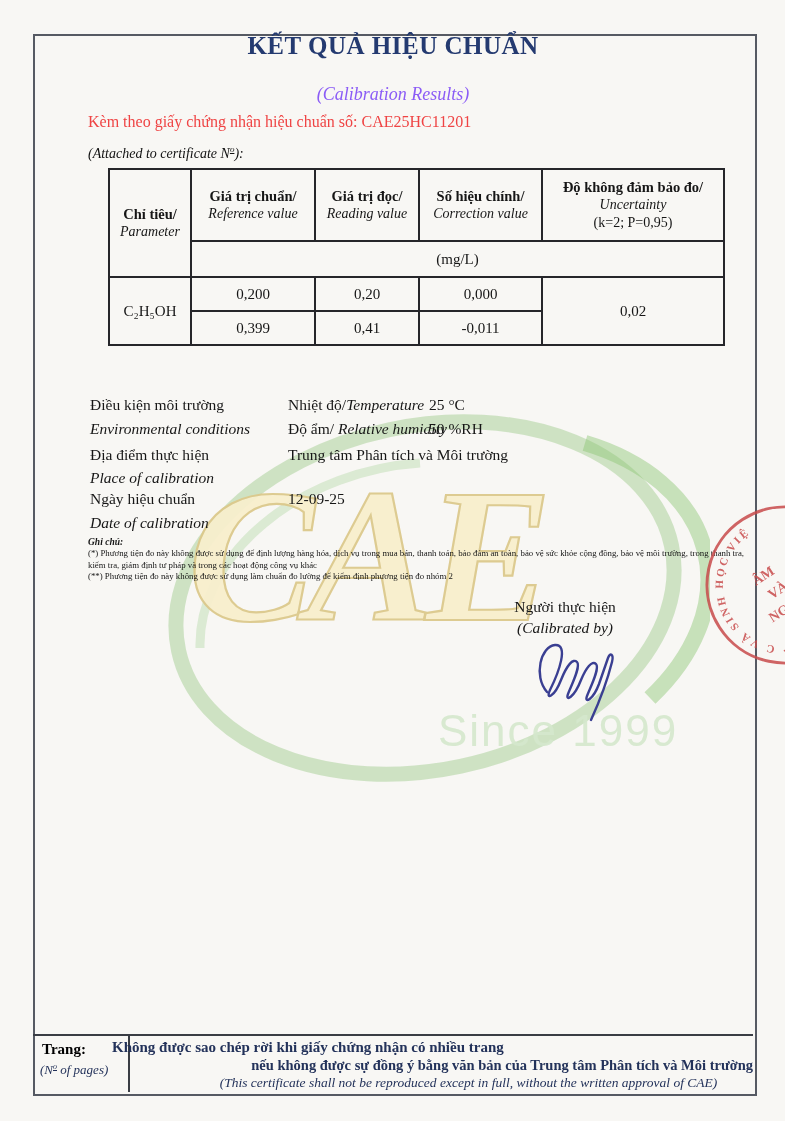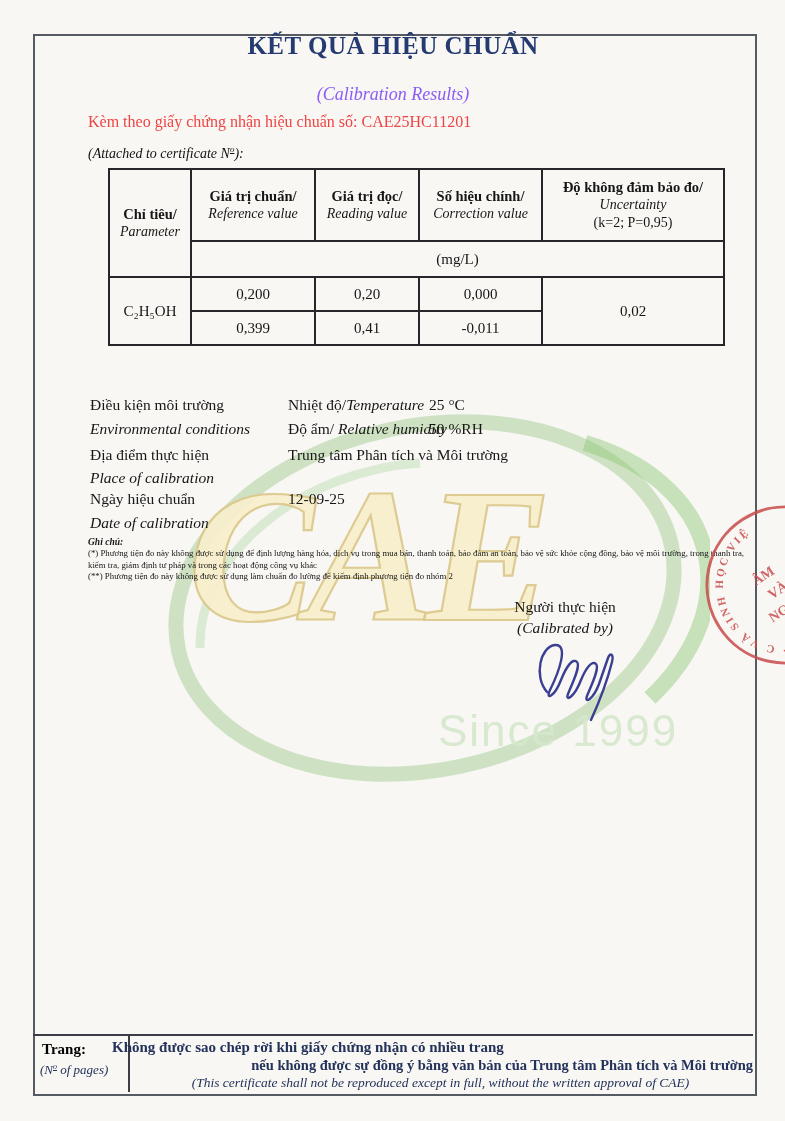--- a/index.html
+++ b/index.html
@@ -53,21 +53,21 @@
 
   
   .stamp{left:688px;top:488px;z-index:5;opacity:.85;}
 
   
   .f-page-label{left:42px;top:1041px;font-size:15px;font-weight:bold;color:#000000;z-index:4;}
   .f-page-label-en{left:40px;top:1062px;font-size:13px;font-style:italic;color:#23325a;z-index:4;}
   .f-page-label-en sup{font-size:8px;}
   .f-line1{left:112px;top:1039px;width:625px;text-align:left;font-size:15px;font-weight:bold;color:#23325a;z-index:4;}
   .f-line2{left:128px;top:1057px;width:625px;text-align:right;font-size:14.5px;font-weight:bold;color:#23325a;z-index:4;}
-  .f-line3{left:128px;top:1075px;width:625px;text-align:center;font-size:13.5px;font-style:italic;color:#23325a;z-index:4;}
+  .f-line3{left:128px;top:1075px;width:625px;text-align:center;font-size:13.5px;font-style:italic;color:#23325a;z-index:4;padding-left:28px;}
 </style>
 </head>
 <body>
 
 <div id="screen">
 
   <svg class="abs watermark" width="580" height="400" viewBox="0 0 580 400">
     <ellipse cx="295" cy="200" rx="252" ry="172" transform="rotate(-12 295 200)" fill="none" stroke="#abd29a" stroke-width="15" opacity="0.55"></ellipse>
     <path d="M 455,45 A 252,172 -12 0 1 520,300" fill="none" stroke="#8cc573" stroke-width="16" opacity="0.45"></path>
     <path d="M 70,250 A 215,160 -12 0 1 290,65" fill="none" stroke="#b9d9aa" stroke-width="9" opacity="0.45"></path>

